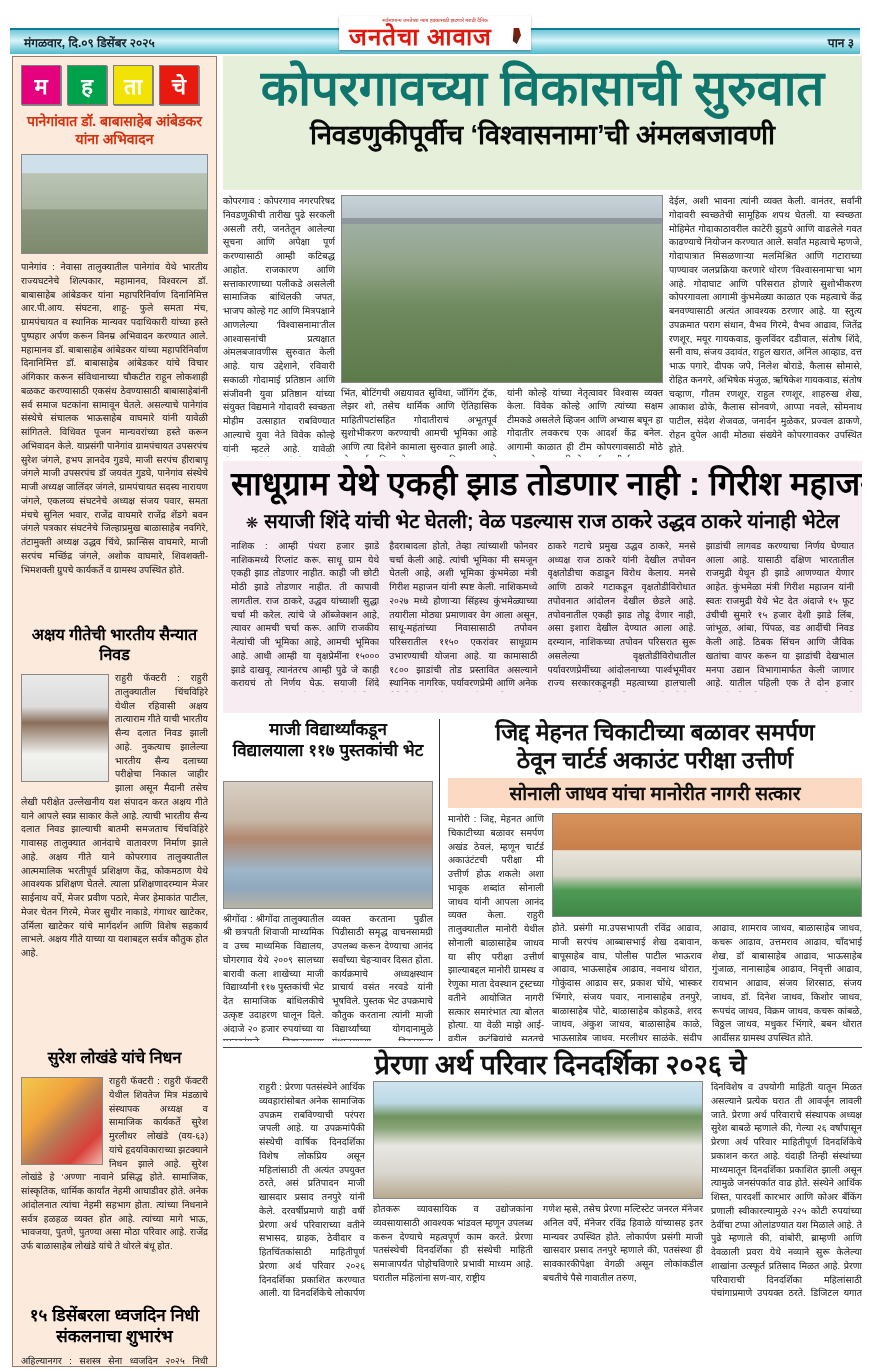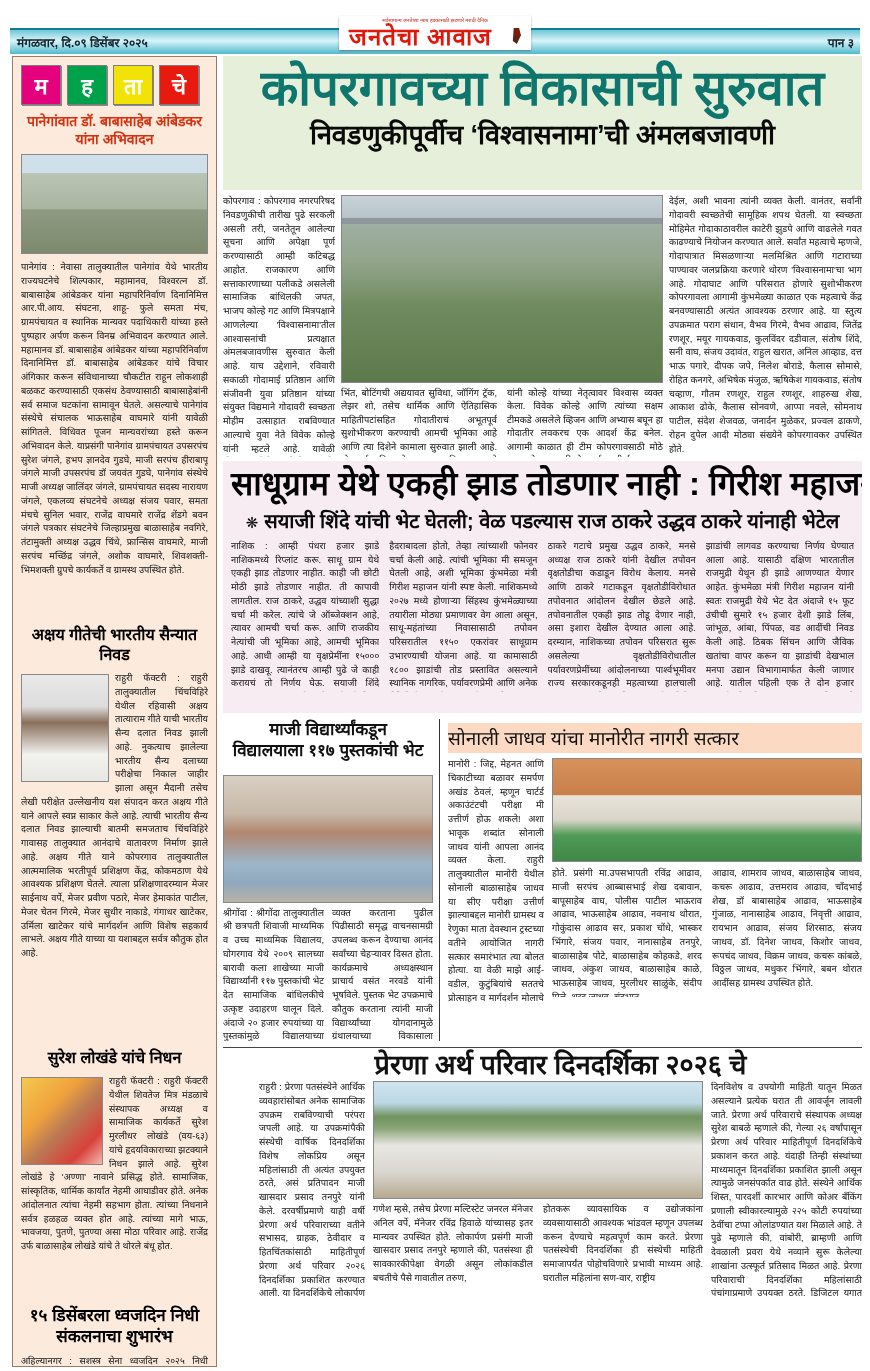--- a/index.html
+++ b/index.html
@@ -4,21 +4,21 @@
 <style>
   * { margin:0; padding:0; box-sizing:border-box; }
   html,body { background:#ffffff; }
   body { font-family:"Liberation Sans","DejaVu Sans",sans-serif; color:#111; }
   .page { position:relative; width:870px; height:1371px; margin:0 auto; background:#fff; overflow:hidden; }
 
   
   .topbar { position:absolute; left:10px; right:10px; top:28px; height:26px;
     background:linear-gradient(180deg,#6fc6d8 0%,#d9f4f9 45%,#bdeaf2 55%,#52b9cc 100%);
     border-top:2px solid #0f7d93; display:flex; align-items:center; justify-content:space-between; }
-  .topbar .date { font-size:12px; font-weight:bold; color:#13222b; padding-left:7px; }
+  .topbar .date { font-size:12px; font-weight:bold; color:#13222b; padding-left:14px; }
   .topbar .pageno { font-size:12px; font-weight:bold; color:#13222b; padding-right:6px; }
   .masthead { position:absolute; left:50%; top:-14px; transform:translateX(-50%);
     background:#fff; padding:2px 10px 1px; box-shadow:0 1px 2px rgba(0,0,0,.35); text-align:center; }
   .masthead .tagline { display:block; font-size:5px; color:#c0160c; line-height:1.1; white-space:nowrap; }
   .masthead .title { font-size:24px; font-weight:bold; color:#e1170b; line-height:1.05; white-space:nowrap;
     letter-spacing:1px; display:flex; align-items:center; gap:20px; }
   .emblem { display:inline-block; width:9px; height:16px; background:
     linear-gradient(180deg,#7a1d10 40%,#3c2b20 100%); clip-path:polygon(20% 0,80% 0,100% 45%,55% 100%,10% 80%); }
 
   
@@ -67,28 +67,28 @@
   .pink-box h2 { font-size:20px; font-weight:bold; color:#0a0a0a; margin:4px 0 6px; white-space:nowrap; }
   .flower { font-size:15px; margin-right:6px; }
   .cols4 { display:flex; gap:10px; text-align:left; }
   .cols4 > div { flex:1; height:152px; overflow:hidden; }
 
   
   .two-row { display:flex; margin-top:6px; height:322px; overflow:hidden; }
   .school { width:216px; flex:none; padding-right:6px; }
   .vrule { width:1px; background:#333; flex:none; }
   .sonali { flex:1; padding-left:8px; }
-  .school h3 { font-size:17px; font-weight:bold; text-align:center; line-height:1.25; margin-bottom:13px; }
+  .school h3 { font-size:17px; font-weight:bold; text-align:center; line-height:1.25; margin-bottom:19px; }
   .ph-school { height:128px; background:
       linear-gradient(180deg,#d9cfc4 0%,#c7b8a8 30%,#b2876f 45%,#9db6c9 70%,#8fa8bd 85%,#b9b2a6 100%);
       margin-bottom:4px; }
   .twocol { display:flex; gap:8px; }
   .twocol > div { flex:1; height:158px; overflow:hidden; }
   .sonali h2 { font-size:23px; font-weight:bold; text-align:center; line-height:1.2; white-space:nowrap; }
-  .sonali .strip { background:#fbd9c2; font-size:19px; font-weight:normal; padding:2px 0; margin:4px 0 5px; white-space:nowrap; }
+  .sonali .strip { background:#fbd9c2; font-size:19px; font-weight:bold; text-align:center; padding:2px 0; margin:4px 0 5px; white-space:nowrap; }
   .sonali-body { display:flex; gap:8px; }
   .sn-left { width:96px; flex:none; height:245px; overflow:hidden; }
   .sn-right { flex:1; }
   .ph-sonali { height:104px; background:
       linear-gradient(180deg,#d7925c 0%,#c97f49 35%,#e8e4da 36%,#d8d4c8 60%,#4f9a55 75%,#3f8747 100%); }
   .sn-cols { display:flex; gap:10px; margin-top:5px; }
   .sn-cols > div { flex:1; height:130px; overflow:hidden; }
 
   
   .bot-rule { border:none; border-top:1px solid #444; margin:6px 0 2px; }
@@ -191,20 +191,24 @@
           <div class="photo ph ph-school"></div>
           <div class="twocol">
             <div class="body-text">श्रीगोंदा : श्रीगोंदा तालुक्यातील श्री छत्रपती शिवाजी माध्यमिक व उच्च माध्यमिक विद्यालय, घोगरगाव येथे २००९ सालच्या बारावी कला शाखेच्या माजी विद्यार्थ्यांनी ११७ पुस्तकांची भेट देत सामाजिक बांधिलकीचे उत्कृष्ट उदाहरण घालून दिले. अंदाजे २० हजार रुपयांच्या या पुस्तकांमुळे विद्यालयाच्या ग्रंथालयाची समृद्धी वाढण्यास मदत होणार आहे. या उपक्रमात किशोर गुंजाळ, उज्वला उन्हारे, शितल बेरड, अनिल लबडकर यांच्यासह इतर अनेक माजी विद्यार्थी उत्साहाने सहभागी झाले. शिक्षणसंस्थेबद्दलची कृतज्ञता</div>
             <div class="body-text">व्यक्त करताना पुढील पिढीसाठी समृद्ध वाचनसामग्री उपलब्ध करून देण्याचा आनंद सर्वांच्या चेहऱ्यावर दिसत होता. कार्यक्रमाचे अध्यक्षस्थान प्राचार्य वसंत नरवडे यांनी भूषविले. पुस्तक भेट उपक्रमाचे कौतुक करताना त्यांनी माजी विद्यार्थ्यांच्या योगदानामुळे ग्रंथालयाच्या विकासाला मोलाची चालना मिळणार असल्याचे सांगितले. यावेळी पर्यवेक्षक प्रवीणकुमार लोंढे, गुरुकुल प्रमुख दत्तात्रय हजारे तसेच सर्व सेवकवृंद उपस्थित होते. मान्यवरांनी या सामूहिक प्रयत्नाचे विशेष कौतुक करून हा उपक्रम प्रेरणादायी ठरेल, अशी भावना व्यक्त केली.</div>
           </div>
         </section>
 
         <div class="vrule"></div>
 
         <section class="sonali">
+          <h2>
+            <span>जिद्द मेहनत चिकाटीच्या बळावर समर्पण</span><br>
+            <span>ठेवून चार्टर्ड अकाउंट परीक्षा उत्तीर्ण</span>
+          </h2>
           <div class="strip">सोनाली जाधव यांचा मानोरीत नागरी सत्कार</div>
           <div class="sonali-body">
             <div class="sn-left body-text">मानोरी : जिद्द, मेहनत आणि चिकाटीच्या बळावर समर्पण अखंड ठेवलं, म्हणून चार्टर्ड अकाउंटंटची परीक्षा मी उत्तीर्ण होऊ शकले! अशा भावूक शब्दांत सोनाली जाधव यांनी आपला आनंद व्यक्त केला. राहुरी तालुक्यातील मानोरी येथील सोनाली बाळासाहेब जाधव या सीए परीक्षा उत्तीर्ण झाल्याबद्दल मानोरी ग्रामस्थ व रेणुका माता देवस्थान ट्रस्टच्या वतीने आयोजित नागरी सत्कार समारंभात त्या बोलत होत्या. या वेळी माझे आई-वडील, कुटुंबियांचे सततचे प्रोत्साहन व मार्गदर्शन मोलाचे असल्याचे त्या म्हणाल्या. गावकऱ्यांनी केलेल्या सत्काराने मी भारावून गेले आहे. भविष्यातील कामकाजात ही ऊर्जा तशीच अखंड राहील, असे गौरवोद्गार त्यांनी यावेळी काढले. कार्यक्रमाचे अध्यक्ष ह.भ.प.संभुगिरी महाराज गोसावी</div>
             <div class="sn-right">
               <div class="photo ph ph-sonali"></div>
               <div class="sn-cols">
                 <div class="body-text">होते. प्रसंगी मा.उपसभापती रविंद्र आढाव, माजी सरपंच आब्बासभाई शेख दबावान, बापूसाहेब वाघ, पोलीस पाटील भाऊराव आढाव, भाऊसाहेब आढाव, नवनाथ थोरात, गोकुंदास आढाव सर, प्रकाश चोंधे, भास्कर भिंगारे, संजय पवार, नानासाहेब तनपुरे, बाळासाहेब पोटे, बाळासाहेब कोहकडे, शरद जाधव, अंकुश जाधव, बाळासाहेब काळे, भाऊसाहेब जाधव, मुरलीधर साळुंके, संदीप पिले, शरद जाधव, चंद्रभान</div>
                 <div class="body-text">आढाव, शामराव जाधव, बाळासाहेब जाधव, कचरू आढाव, उत्तमराव आढाव, चाँदभाई शेख, डॉ बाबासाहेब आढाव, भाऊसाहेब गुंजाळ, नानासाहेब आढाव, निवृत्ती आढाव, रायभान आढाव, संजय शिरसाठ, संजय जाधव, डॉ. दिनेश जाधव, किशोर जाधव, रूपचंद जाधव, विक्रम जाधव, कचरू कांबळे, विठ्ठल जाधव, मधुकर भिंगारे, बबन थोरात आदींसह ग्रामस्थ उपस्थित होते.</div>
               </div>
             </div>
@@ -214,22 +218,22 @@
 
       <hr class="bot-rule">
 
       <section class="bottom">
         <div class="kicker">प्रेरणा अर्थ परिवार दिनदर्शिका २०२६ चे</div>
         <div class="bottom-body">
           <div class="bb-col1 body-text">राहुरी : प्रेरणा पतसंस्थेने आर्थिक व्यवहारांसोबत अनेक सामाजिक उपक्रम राबविण्याची परंपरा जपली आहे. या उपक्रमांपैकी संस्थेची वार्षिक दिनदर्शिका विशेष लोकप्रिय असून महिलांसाठी ती अत्यंत उपयुक्त ठरते, असं प्रतिपादन माजी खासदार प्रसाद तनपुरे यांनी केले. दरवर्षीप्रमाणे याही वर्षी प्रेरणा अर्थ परिवाराच्या वतीने सभासद, ग्राहक, ठेवीदार व हितचिंतकांसाठी माहितीपूर्ण प्रेरणा अर्थ परिवार २०२६ दिनदर्शिका प्रकाशित करण्यात आली. या दिनदर्शिकेचे लोकार्पण माजी खासदार प्रसाद तनपुरे यांच्या हस्ते झाले. यावेळी प्रेरणा अर्थ परिवाराचे संस्थापक चेअरमन सुरेश बाबळे, प्रेरणा मल्टिस्टेट चेअरमन प्रा. वेणुनाथ लांबे, प्रेरणा पतसंस्था चेअरमन मच्छिंद्र हुळळे, प्रेरणा सोसायटी चेअरमन अशोक उंहे, संचालक विष्णुपंत वर्पे, शिवाजी उंहे, प्रा. विशाल बाबळे, अक्षय ओहळ,</div>
           <div class="bb-center">
             <div class="photo ph ph-calendar"></div>
             <div class="bb-caps">
+              <div class="body-text">होतकरू व्यावसायिक व उद्योजकांना व्यवसायासाठी आवश्यक भांडवल म्हणून उपलब्ध करून देण्याचे महत्वपूर्ण काम करते. प्रेरणा पतसंस्थेची दिनदर्शिका ही संस्थेची माहिती समाजापर्यंत पोहोचविणारे प्रभावी माध्यम आहे. घरातील महिलांना सण-वार, राष्ट्रीय</div>
               <div class="body-text">गणेश म्हसे, तसेच प्रेरणा मल्टिस्टेट जनरल मॅनेजर अनिल वर्पे, मॅनेजर रविंद्र हिवाळे यांच्यासह इतर मान्यवर उपस्थित होते. लोकार्पण प्रसंगी माजी खासदार प्रसाद तनपुरे म्हणाले की, पतसंस्था ही सावकारकीपेक्षा वेगळी असून लोकांकडील बचतीचे पैसे गावातील तरुण,</div>
-              <div class="body-text">होतकरू व्यावसायिक व उद्योजकांना व्यवसायासाठी आवश्यक भांडवल म्हणून उपलब्ध करून देण्याचे महत्वपूर्ण काम करते. प्रेरणा पतसंस्थेची दिनदर्शिका ही संस्थेची माहिती समाजापर्यंत पोहोचविणारे प्रभावी माध्यम आहे. घरातील महिलांना सण-वार, राष्ट्रीय</div>
             </div>
           </div>
           <div class="bb-col3 body-text">दिनविशेष व उपयोगी माहिती यातून मिळत असल्याने प्रत्येक घरात ती आवर्जून लावली जाते. प्रेरणा अर्थ परिवाराचे संस्थापक अध्यक्ष सुरेश बाबळे म्हणाले की, गेल्या २६ वर्षांपासून प्रेरणा अर्थ परिवार माहितीपूर्ण दिनदर्शिकेचे प्रकाशन करत आहे. यंदाही तिन्ही संस्थांच्या माध्यमातून दिनदर्शिका प्रकाशित झाली असून त्यामुळे जनसंपर्कात वाढ होते. संस्थेने आर्थिक शिस्त, पारदर्शी कारभार आणि कोअर बँकिंग प्रणाली स्वीकारल्यामुळे २२५ कोटी रुपयांच्या ठेवींचा टप्पा ओलांडण्यात यश मिळाले आहे. ते पुढे म्हणाले की, वांबोरी, ब्राम्हणी आणि देवळाली प्रवरा येथे नव्याने सुरू केलेल्या शाखांना उत्स्फूर्त प्रतिसाद मिळत आहे. प्रेरणा परिवाराची दिनदर्शिका महिलांसाठी पंचांगाप्रमाणे उपयुक्त ठरते. डिजिटल युगात काळानुरूप बदल आवश्यक असल्याने दरवर्षी दिनदर्शिकेच्या माध्यमातून समाजासमोर जाण्याचा आमचा प्रयत्न आहे.</div>
         </div>
       </section>
 
     </main>
   </div>
 </div>
 

